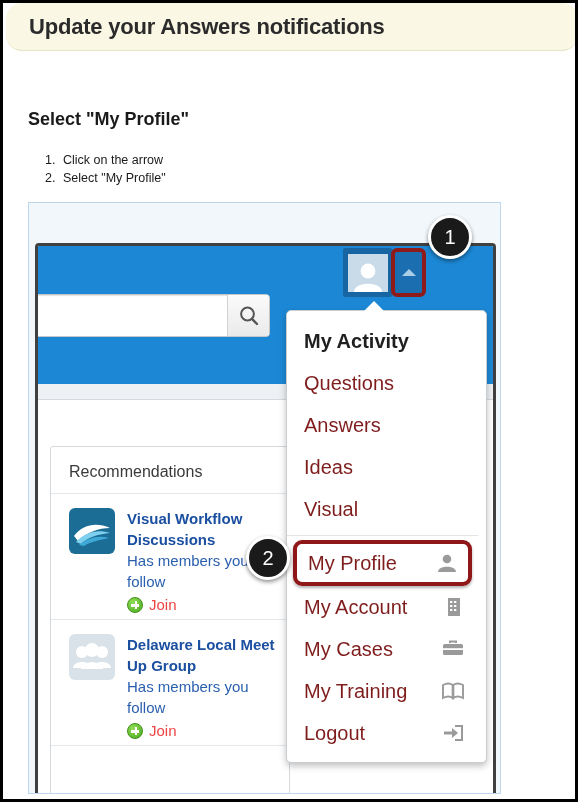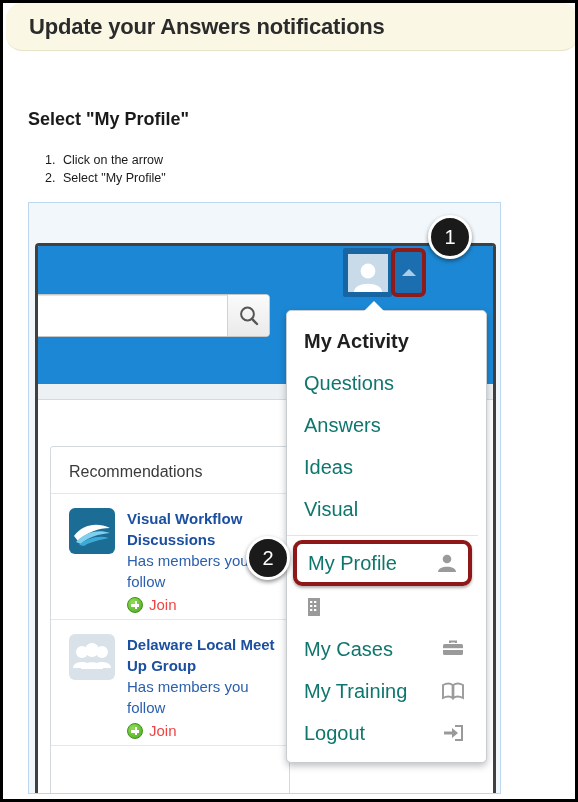--- a/index.html
+++ b/index.html
@@ -222,21 +222,21 @@
     border-right: 11px solid transparent;
     border-bottom: 11px solid #ffffff;
   }
   .menu-item {
     display: flex;
     align-items: center;
     justify-content: space-between;
     padding: 0 14px 0 17px;
     height: 42px;
     font-size: 20px;
-    color: #0f766e;
+    color: #7f1d1d;
     white-space: nowrap;
   }
   .menu-item.head { font-weight: bold; font-size: 20px; color: #1f1f1f; }
   .menu-sep { height: 1px; background: #e2e5e8; margin: 5px 0 4px 0; }
   .menu-item.highlight {
     border: 4px solid #8f1717;
     border-radius: 9px;
     height: 46px;
     margin: 0 6px;
     padding: 0 10px 0 11px;
@@ -377,20 +377,21 @@
       <span>My Profile</span>
       <span class="mi-icon">
         <svg width="22" height="20" viewBox="0 0 22 20" aria-hidden="true">
           <circle cx="11" cy="6" r="4.3" fill="#9a9a9a"></circle>
           <path d="M2 19 C2 12, 20 12, 20 19 Z" fill="#9a9a9a"></path>
         </svg>
       </span>
     </div>
 
     <div class="menu-item">
+      <span>My Account</span>
       <span class="mi-icon">
         <svg width="20" height="20" viewBox="0 0 20 20" aria-hidden="true">
           <rect x="4" y="1" width="12" height="18" fill="#9a9a9a"></rect>
           <g fill="#ffffff">
             <rect x="6" y="4" width="2.3" height="2"></rect>
               <rect x="10" y="4" width="2.3" height="2"></rect>
             <rect x="6" y="8" width="2.3" height="2"></rect>
               <rect x="10" y="8" width="2.3" height="2"></rect>
             <rect x="6" y="12" width="2.3" height="2"></rect>
               <rect x="10" y="12" width="2.3" height="2"></rect>

